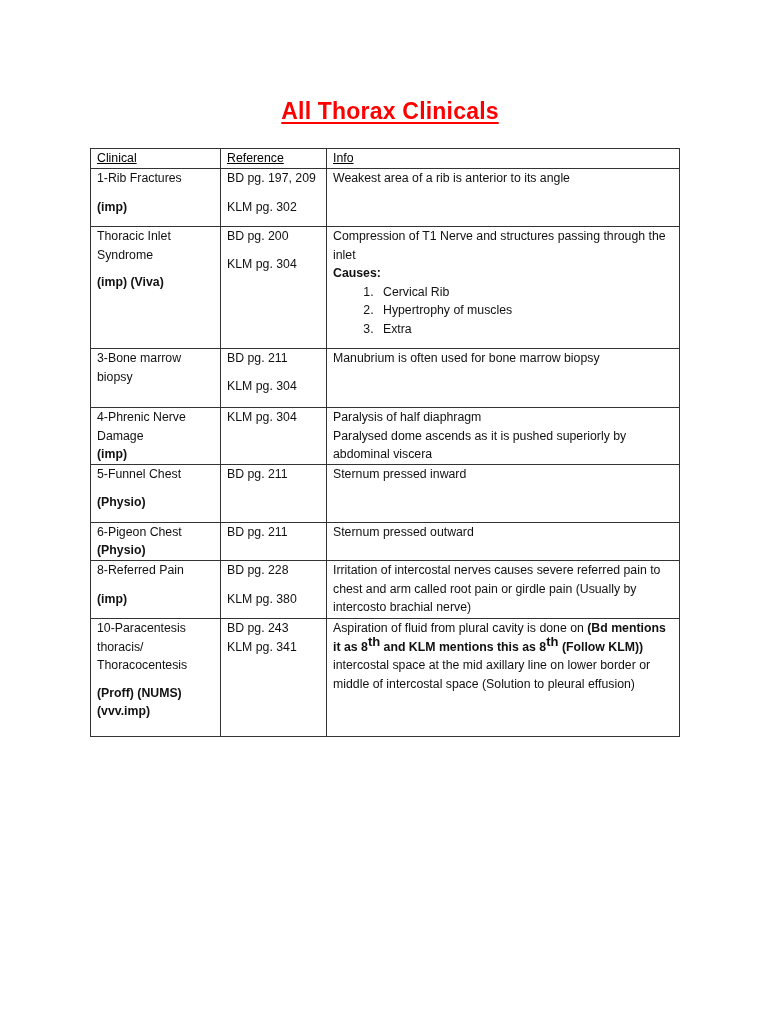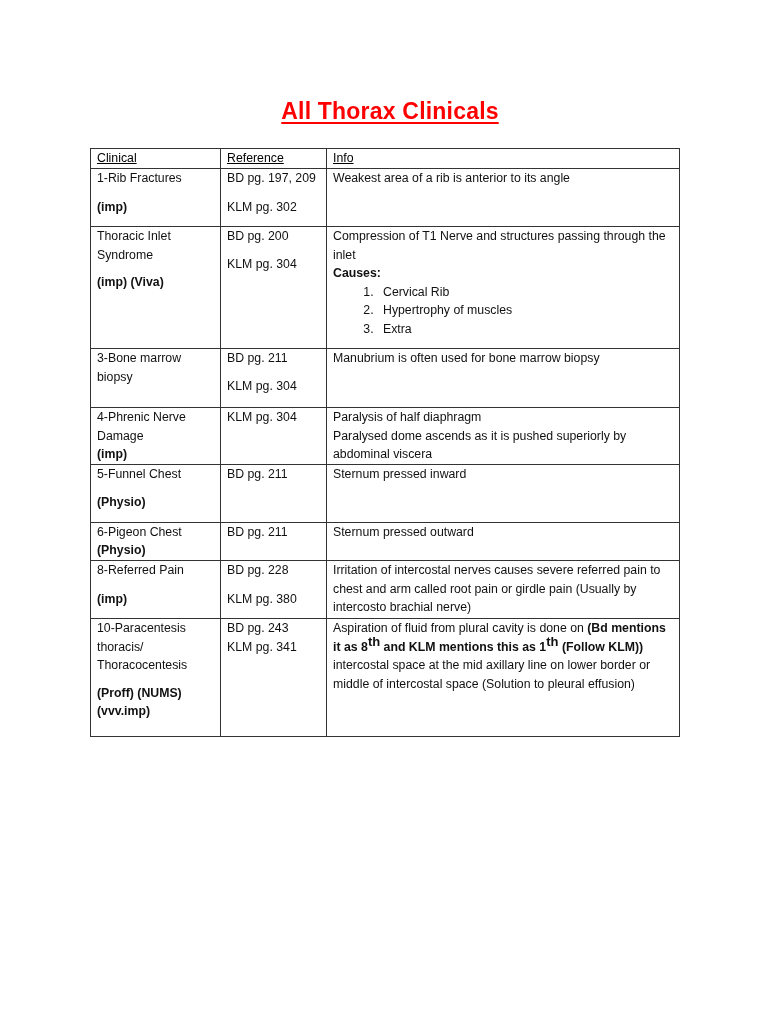--- a/index.html
+++ b/index.html
@@ -152,17 +152,17 @@
       <div>thoracis/</div>
       <div>Thoracocentesis</div>
       <div class="b gap">(Proff) (NUMS)</div>
       <div class="b">(vvv.imp)</div>
     </td>
     <td>
       <div>BD pg. 243</div>
       <div>KLM pg. 341</div>
     </td>
     <td>
-      <div><span>Aspiration of fluid from plural cavity is done on </span><span class="b"><span>(Bd mentions it as 8</span><sup>th</sup><span> and KLM mentions this as 1</span><sup>th</sup><span> (Follow KLM))</span></span><span> intercostal space at the mid axillary line on lower border or middle of intercostal space (Solution to pleural effusion)</span></div>
+      <div><span>Aspiration of fluid from plural cavity is done on </span><span class="b"><span>(Bd mentions it as 8</span><sup>th</sup><span> and KLM mentions this as 8</span><sup>th</sup><span> (Follow KLM))</span></span><span> intercostal space at the mid axillary line on lower border or middle of intercostal space (Solution to pleural effusion)</span></div>
     </td>
   </tr>
 </tbody>
   </table>
 
 </body></html>

